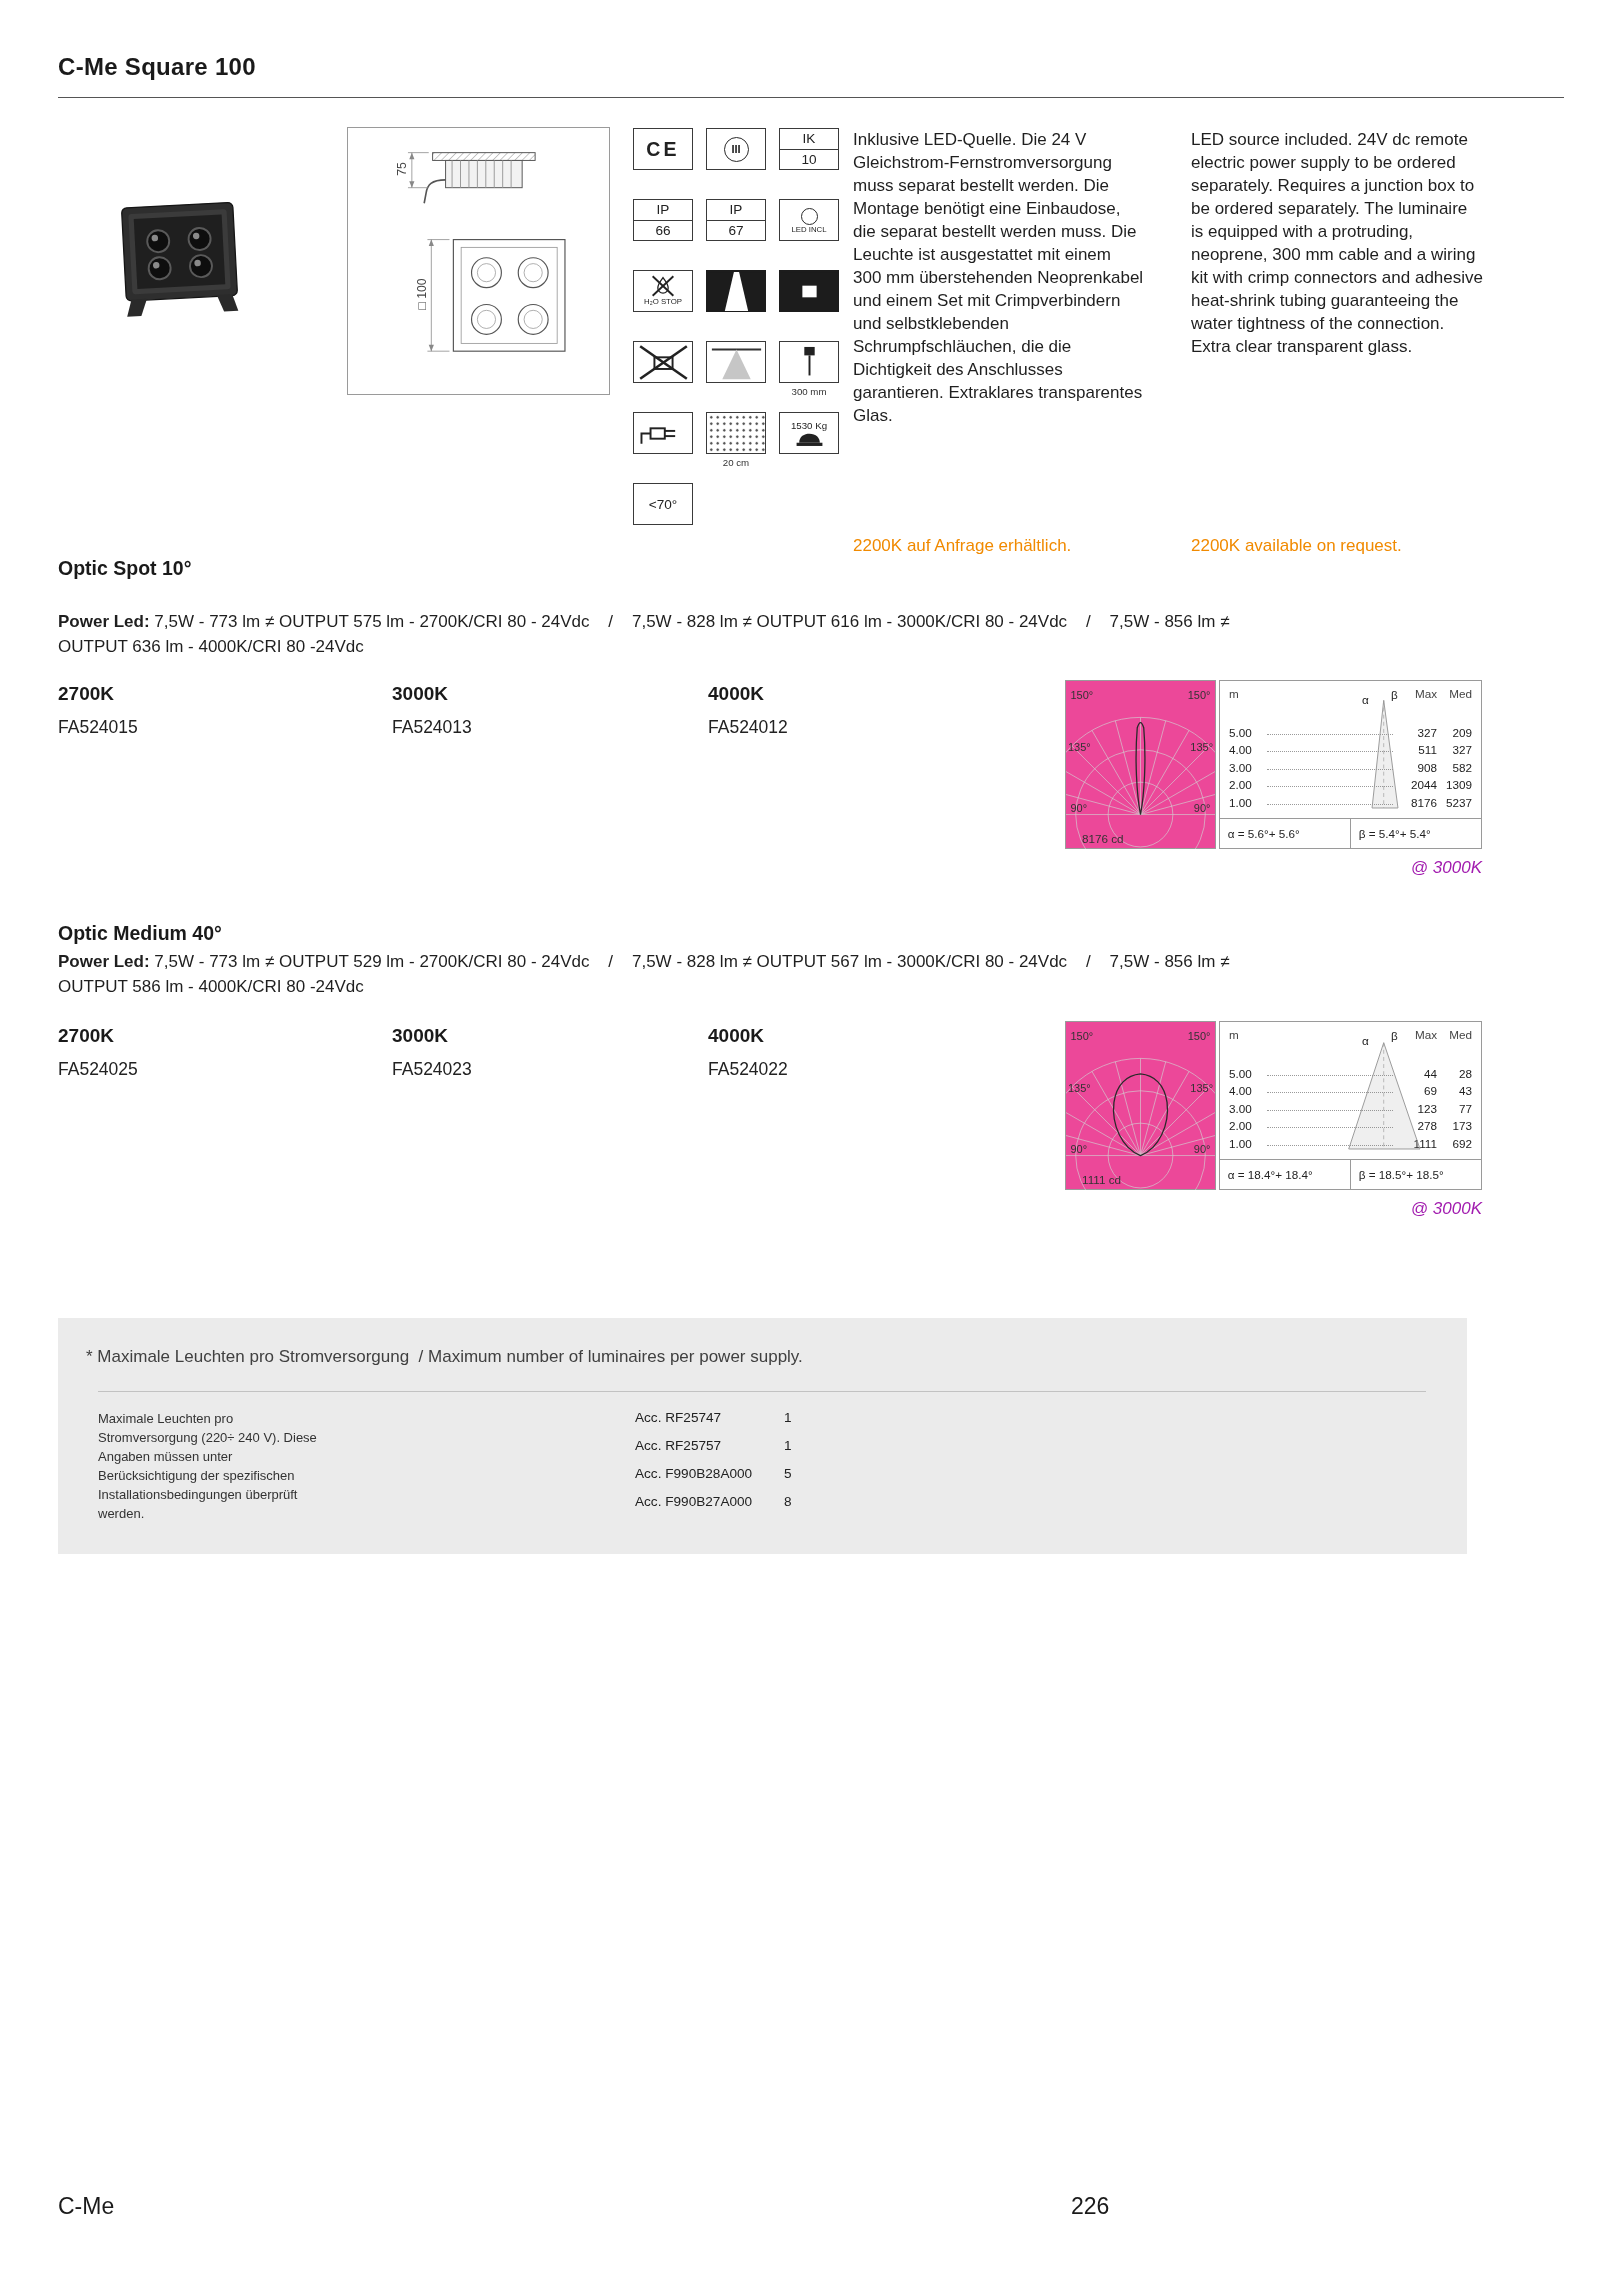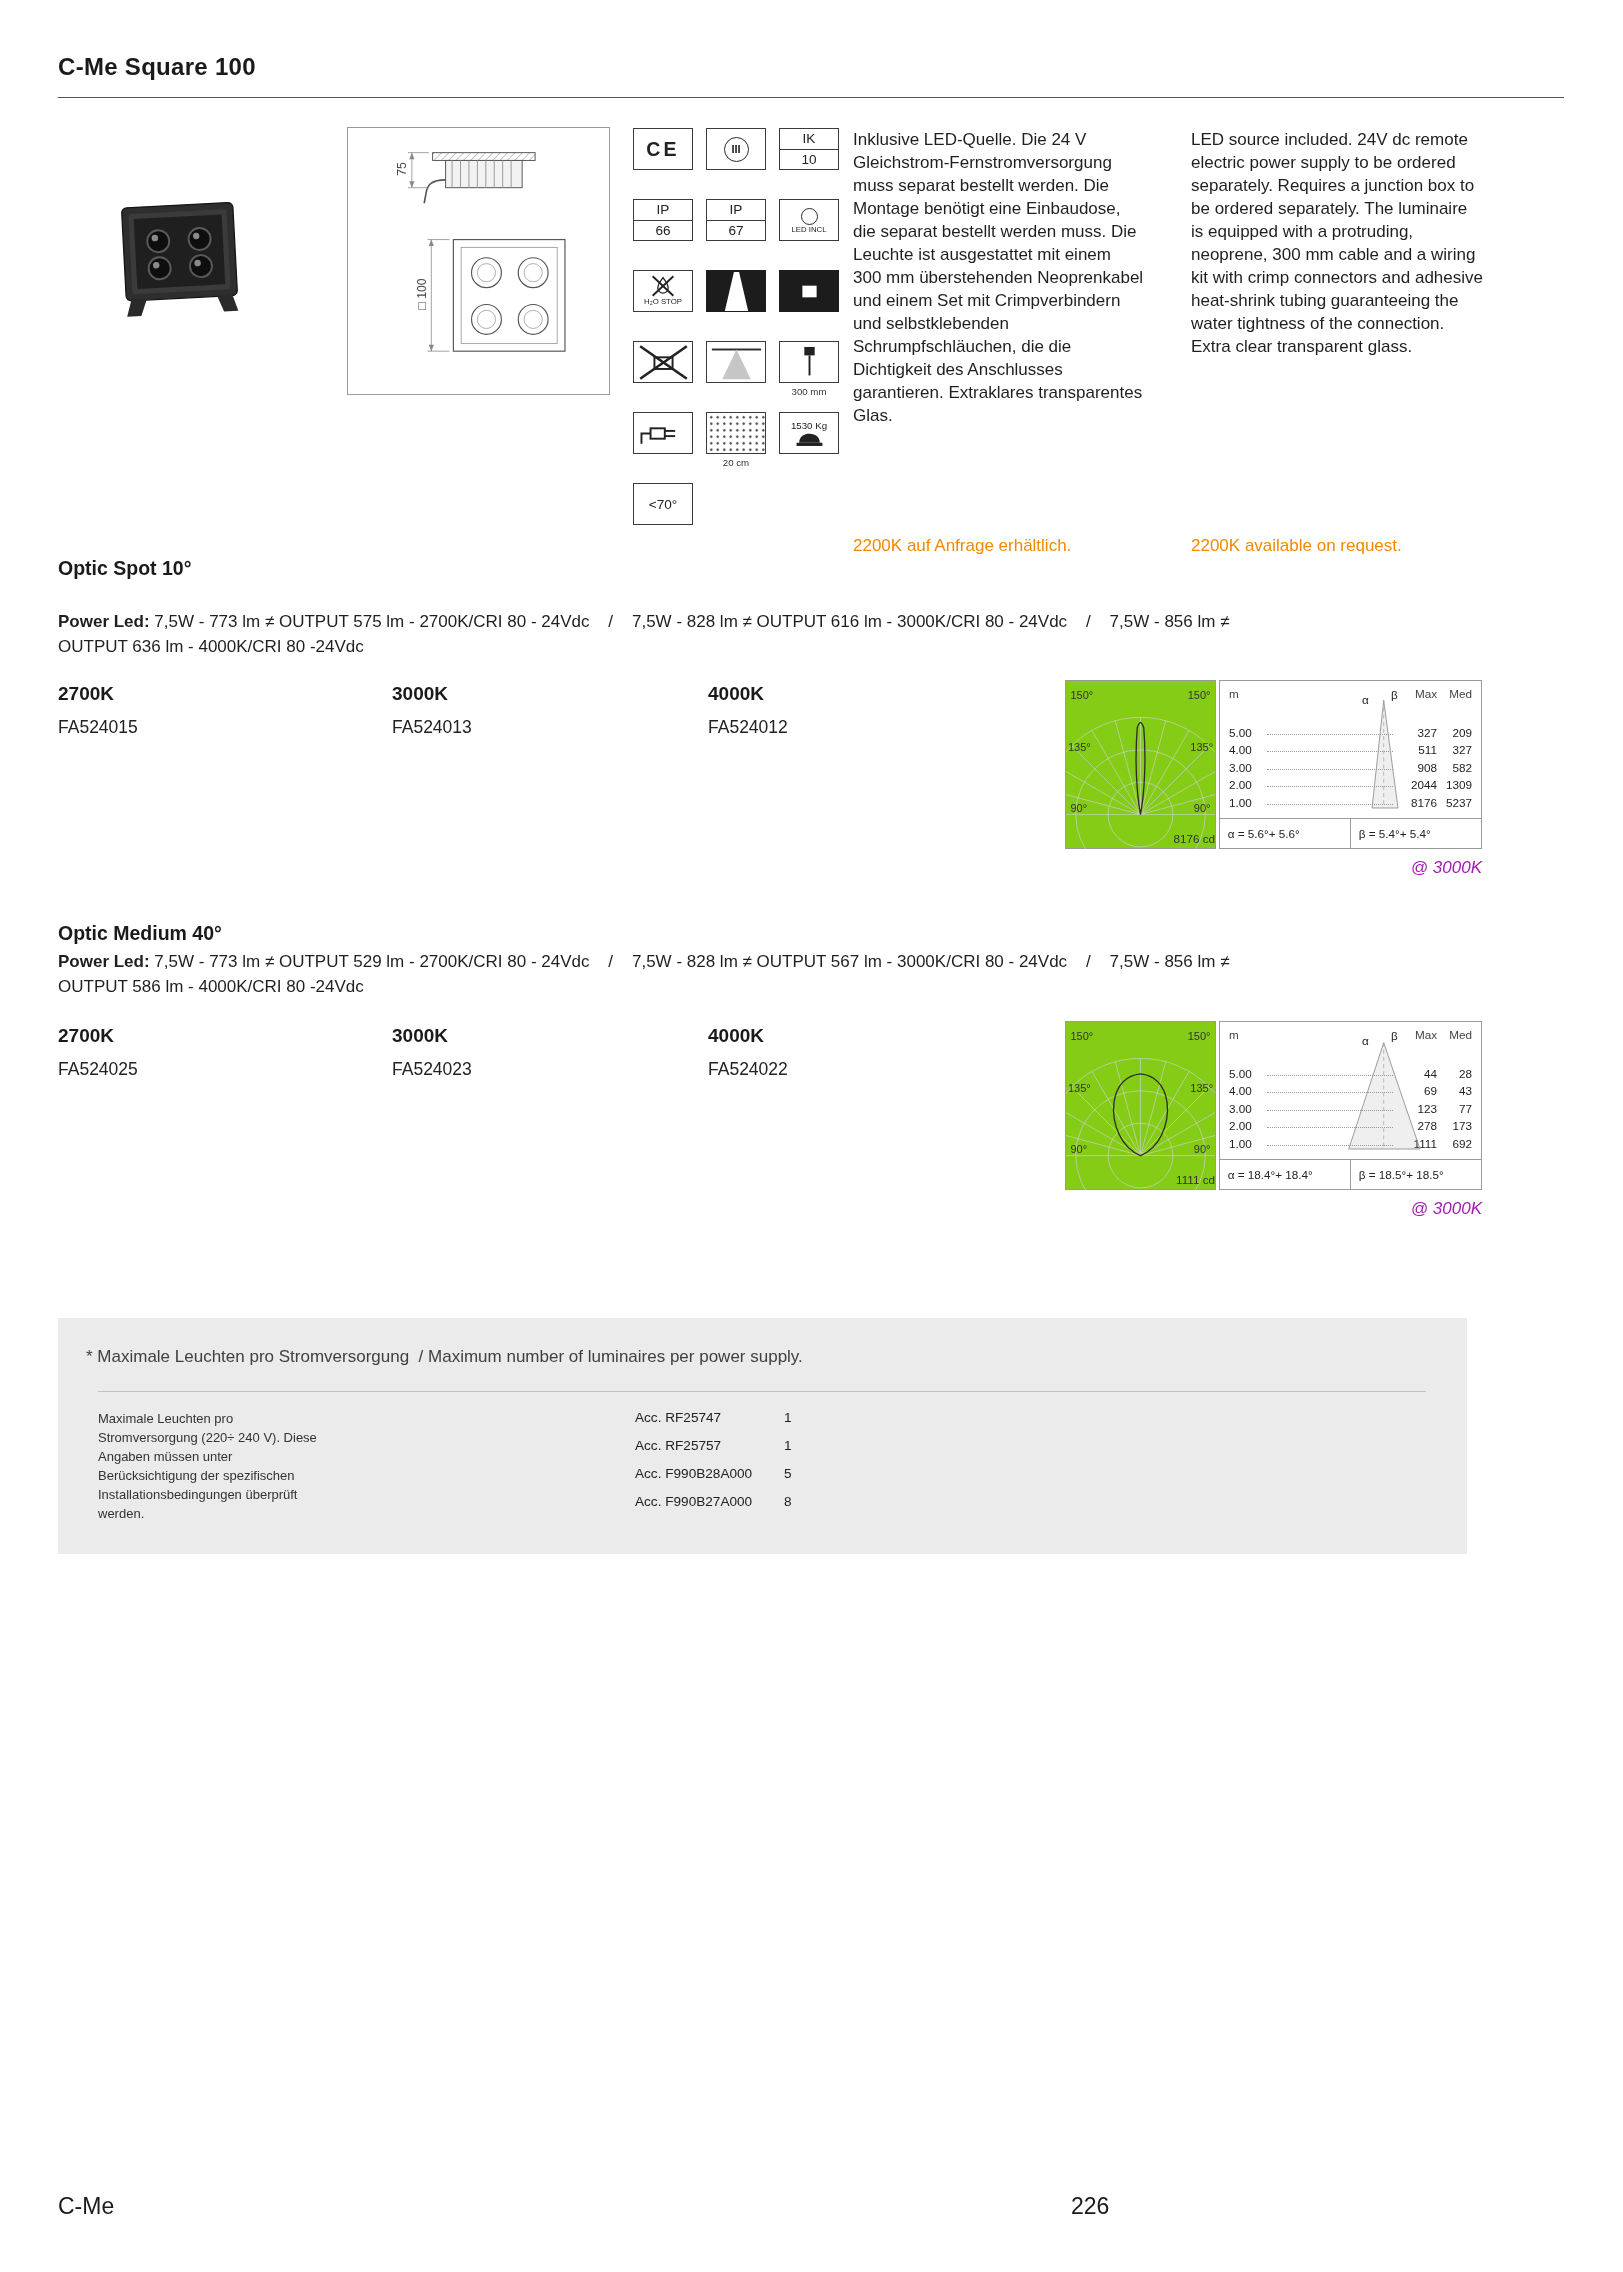--- a/index.html
+++ b/index.html
@@ -43,26 +43,26 @@
   .note-orange { font-size:17px; color:#F18A00; }
   .de-note { left:853px; top:536px; }
   .en-note { left:1191px; top:536px; }
 
   
   .optic-heading { font-size:19.5px; font-weight:bold; }
   .power-line { font-size:17px; line-height:25px; white-space:pre-wrap; color:#1f1f1f; width:1428px; }
   .variant-temp { font-size:19px; font-weight:bold; display:block; }
   .variant-code { font-size:17.5px; display:block; margin-top:11.7px; color:#222; }
 
-  .polar-box { width:151px; height:169px; border:0.6px solid #9a9a9a; background:#84cc16; }
+  .polar-box { width:151px; height:169px; border:0.6px solid #9a9a9a; background:#ec4899; }
   .pl { position:absolute; font-size:11px; color:#333; }
   .pl.tl { left:4.5px; top:7.8px; } .pl.tr { right:4.5px; top:7.8px; }
   .pl.ml { left:1.9px; top:60px; } .pl.mr { right:1.9px; top:60px; }
   .pl.bl { left:4.5px; top:121px; } .pl.br { right:4.5px; top:121px; }
-  .pl.cd { left:0; right:0; bottom:3.2px; text-align:right; font-size:11.7px; }
+  .pl.cd { left:16px; right:0; bottom:3.2px; text-align:left; font-size:11.7px; }
 
   .cone-box { width:263px; height:169px; border:0.6px solid #9a9a9a; background:#fff; }
   .cone-head { position:absolute; left:9px; right:9px; top:5.8px; display:flex; font-size:11.7px; color:#444; }
   .cone-head .unit { flex:1; }
   .cone-head .mh { width:40px; text-align:right; }
   .cone-head .mh2 { width:35px; text-align:right; }
   .cone-rows { position:absolute; left:9px; right:9px; top:40px; }
   .cone-row { display:flex; align-items:flex-end; height:17.5px; font-size:11.7px; color:#222; }
   .cd-d { width:34px; }
   .leader { flex:1; border-bottom:1.3px dotted #9a9a9a; margin:0 3.9px 3.9px 3.9px; }

